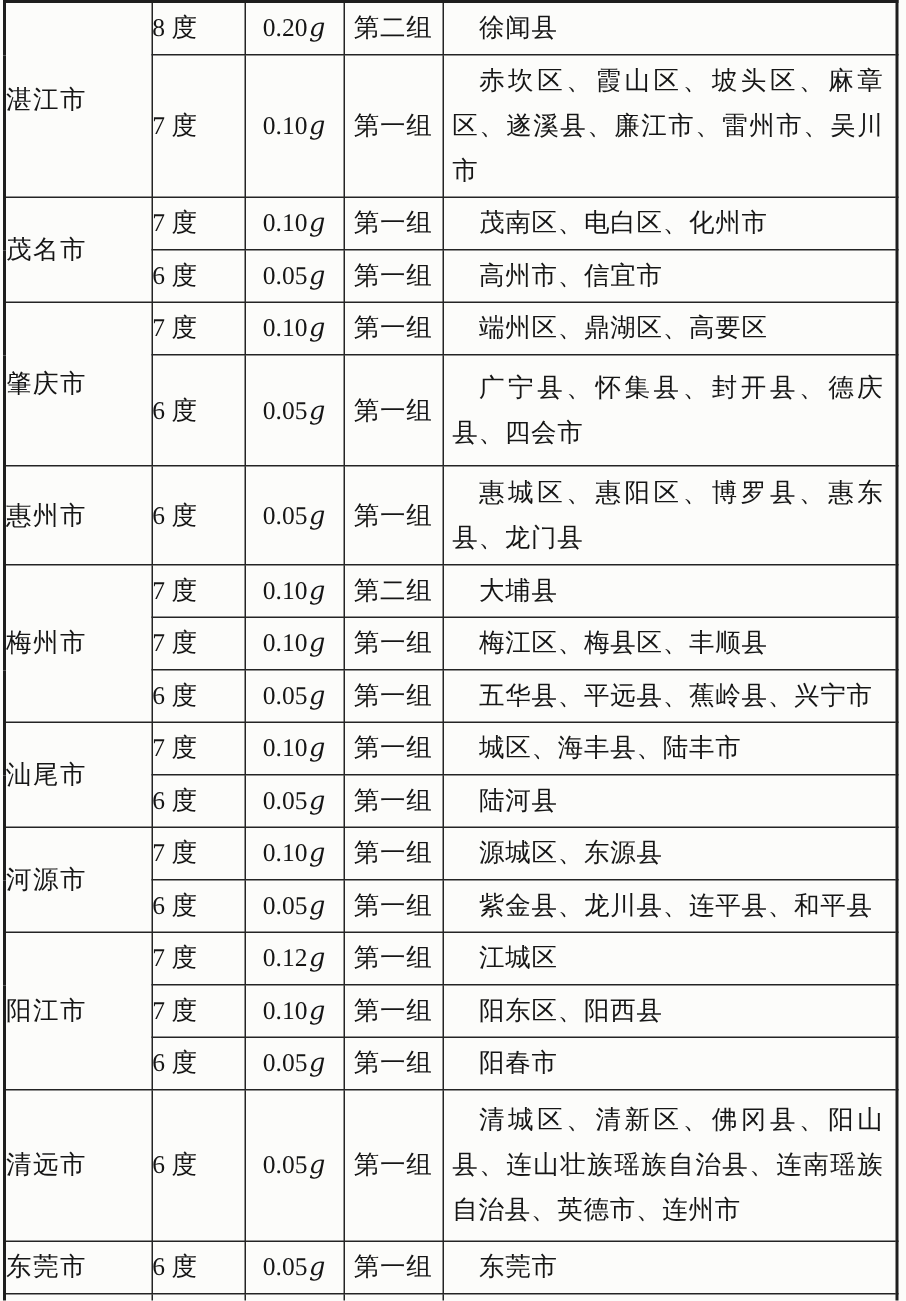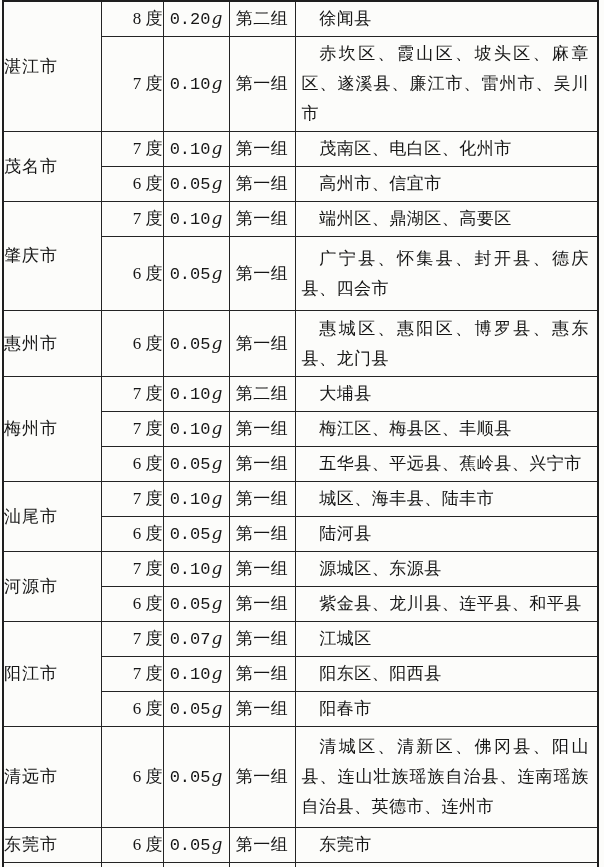--- a/index.html
+++ b/index.html
@@ -25,37 +25,37 @@
   }
   td {
     border: 1px solid #242424;
     vertical-align: middle;
     font-size: 17px;
     line-height: 30px;
     padding: 0;
     overflow: hidden;
   }
   td.c1 { text-align: left; letter-spacing: 1px; }
-  td.c2 { text-align: right; }
+  td.c2 { text-align: left; }
   td.c3 { text-align: center; }
   td.c4 { text-align: center; letter-spacing: 0.5px; }
   td.c5 {
     text-align: justify;
     text-justify: inter-character;
     padding: 2px 8px 2px 6px;
     text-indent: 1.05em;
     letter-spacing: 0.5px;
   }
   td.c5.single { text-align: left; margin-top: 40px; }
   .g-unit {
     font-style: italic;
     font-family: "DejaVu Serif", serif;
     padding-left: 1px;
   }
-  .num { font-family: Liberation Mono, monospace; }
+  .num { font-family: Liberation Serif, serif; }
 </style>
 </head>
 <body>
 
 <div class="page">
 <table class="zone-table">
   <colgroup>
     <col style="width:98px">
         <col style="width:62px">
         <col style="width:66px">
@@ -150,21 +150,21 @@
     </tr>
     <tr style="height:32px">
       <td class="c2">6 度</td>
       <td class="c3"><span class="num">0.05</span><span class="g-unit">g</span></td>
       <td class="c4">第一组</td>
       <td class="c5 single">紫金县、龙川县、连平县、和平县</td>
     </tr>
     <tr style="height:31px">
       <td class="c1" rowspan="3">阳江市</td>
       <td class="c2">7 度</td>
-      <td class="c3"><span class="num">0.07</span><span class="g-unit">g</span></td>
+      <td class="c3"><span class="num">0.12</span><span class="g-unit">g</span></td>
       <td class="c4">第一组</td>
       <td class="c5 single">江城区</td>
     </tr>
     <tr style="height:32px">
       <td class="c2">7 度</td>
       <td class="c3"><span class="num">0.10</span><span class="g-unit">g</span></td>
       <td class="c4">第一组</td>
       <td class="c5 single">阳东区、阳西县</td>
     </tr>
     <tr style="height:32px">

